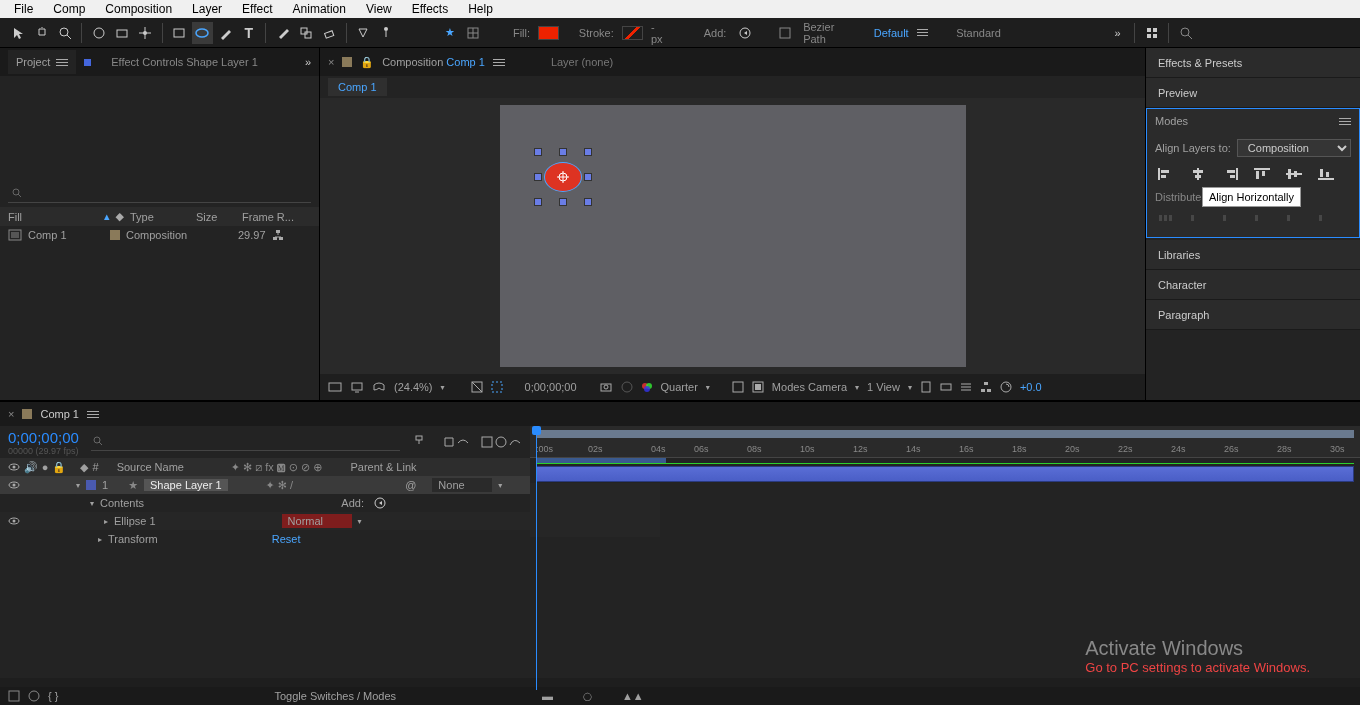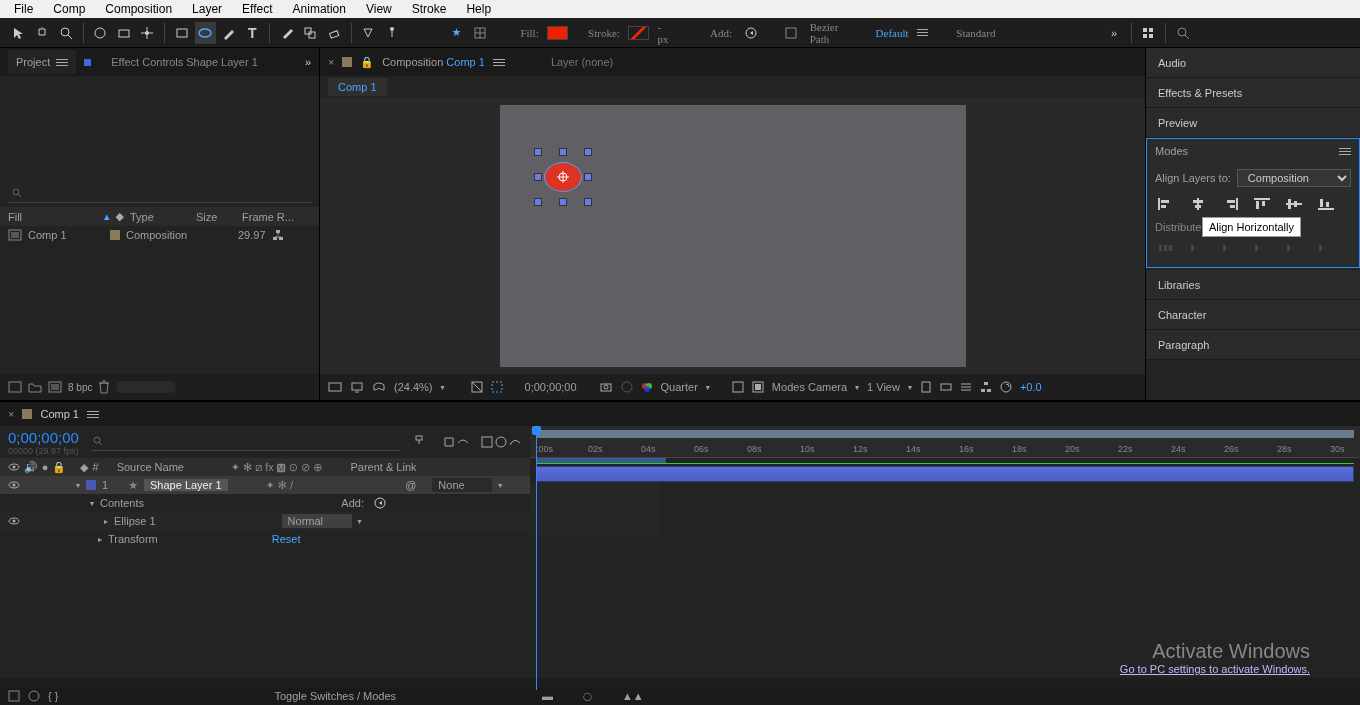--- a/index.html
+++ b/index.html
@@ -3,21 +3,21 @@
 <meta charset="utf-8">
 <style>
 * { margin: 0; padding: 0; box-sizing: border-box; font-family: "Segoe UI", Arial, sans-serif; font-size: 11px; color: #a0a0a0; user-select: none; }
 html, body { width: 1360px; height: 705px; background: #1a1a1a; overflow: hidden; }
 .menubar { height: 18px; background: #f0f0f0; display: flex; align-items: center; padding: 0 4px; }
 .menubar .mitem { color: #000; padding: 2px 10px; font-size: 12px; cursor: default; }
 .toolbar { height: 30px; background: #1e1e1e; border-bottom: 1px solid #000; display: flex; align-items: center; padding: 0 8px; gap: 2px; }
 .tb-icon { width: 22px; height: 22px; display: flex; align-items: center; justify-content: center; cursor: pointer; }
 .tb-icon.active { background: #3a3a3a; }
 .tb-sep { width: 1px; height: 20px; background: #444; margin: 0 4px; }
-.tb-label { padding: 0 6px; color: #888; font-family: Liberation Serif, serif; }
+.tb-label { padding: 0 6px; color: #888; }
 .fill-swatch { width: 22px; height: 14px; background: #e20; border: 1px solid #444; }
 .stroke-swatch { width: 22px; height: 14px; background: linear-gradient(135deg, transparent 45%, #e20 45%, #e20 55%, transparent 55%); border: 1px solid #444; }
 .main { display: flex; height: 352px; }
 .project-panel { width: 320px; background: #232323; display: flex; flex-direction: column; border-right: 1px solid #000; }
 .panel-tabs { height: 28px; display: flex; align-items: center; background: #1a1a1a; padding: 0 8px; gap: 8px; }
 .panel-tab { padding: 6px 8px; color: #ccc; display: flex; align-items: center; gap: 6px; }
 .panel-tab.active { background: #232323; }
 .panel-tab.dim { color: #888; }
 .proj-body { flex: 1; display: flex; flex-direction: column; }
 .proj-search { margin: 110px 8px 4px 8px; border-bottom: 1px solid #444; padding: 2px 4px; color: #666; }
@@ -63,42 +63,42 @@
 .track-area { position: relative; height: 220px; }
 .work-area { position: absolute; left: 6px; top: 0; width: 130px; height: 6px; background: #3a5a8f; }
 .green-line { position: absolute; left: 6px; right: 6px; top: 5px; height: 1px; background: #2dcf2d; }
 .layer-bar { position: absolute; left: 6px; right: 6px; top: 8px; height: 16px; background: linear-gradient(#5a6ed6, #4a5ec6); border: 1px solid #2a3a7f; }
 .cti { position: absolute; left: 6px; top: -28px; width: 1px; height: 260px; background: #2a8cff; }
 .cti::before { content:""; position:absolute; left:-4px; top:-4px; width:9px; height:9px; background:#2a8cff; border-radius:2px;}
 .mini-icon { font-size: 11px; color: #aaa; }
 .tl-footer { height:18px; display:flex; align-items:center; justify-content:space-between; padding:0 8px; background:#1a1a1a; font-size:10px; color:#888;}
 .tl-foot-right { width:830px; display:flex; align-items:center; gap:30px; padding-left:20px;}
 .activate { position: absolute; right: 50px; bottom: 30px; text-align: left; }
-.activate .l1 { font-size: 20px; color: #888; font-weight: 300; text-align: right; }
-.activate .l2 { font-size: 11px; color: #c4b5fd; text-decoration: underline; }
+.activate .l1 { font-size: 20px; color: #888; font-weight: 300; }
+.activate .l2 { font-size: 13px; color: #ef4444; }
 .link { color: #4aa6ff; }
 .menu-icon { width:12px; display:flex; flex-direction:column; gap:2px;}
 .menu-icon span{ height:1px; background:#aaa;}
 .sq { width:10px; height:10px; background:#555; display:inline-block;}
 .dim-row { display:flex; gap:10px; opacity:0.3; margin-top:6px;}
 .brand-sq { width:7px; height:7px; background:#4466dd; display:inline-block; margin-right:4px;}
 .star { color:#888;}
 </style>
 </head>
 <body>
 
 <div class="menubar">
   <div class="mitem">File</div>
   <div class="mitem">Comp</div>
   <div class="mitem">Composition</div>
   <div class="mitem">Layer</div>
   <div class="mitem">Effect</div>
   <div class="mitem">Animation</div>
   <div class="mitem">View</div>
-  <div class="mitem">Stroke</div>
+  <div class="mitem">Effects</div>
   <div class="mitem">Help</div>
 </div>
 
 <div class="toolbar">
   <div class="tb-icon">
       <svg width="14" height="14">
         <path d="M2 2 L2 12 L5 9 L7 13 L9 12 L7 8 L11 8 Z" fill="#ccc"></path>
       </svg>
     </div>
   <div class="tb-icon">
@@ -280,37 +280,20 @@
         <span class="ph-cell">29.97</span>
         <svg width="12" height="12">
             <rect x="4" y="1" width="4" height="3" fill="#aaa"></rect>
             <rect x="1" y="8" width="4" height="3" fill="#aaa"></rect>
             <rect x="7" y="8" width="4" height="3" fill="#aaa"></rect>
             <line x1="6" y1="4" x2="6" y2="6" stroke="#aaa"></line>
             <line x1="3" y1="8" x2="9" y2="8" stroke="#aaa"></line>
           </svg>
       </div>
       <div style="flex:1"></div>
-      <div class="proj-footer">
-        <svg width="14" height="12">
-            <rect x="1" y="1" width="12" height="10" stroke="#888" fill="none"></rect>
-          </svg>
-        <svg width="14" height="12">
-            <path d="M1 3 L5 3 L6 5 L13 5 L13 11 L1 11 Z" stroke="#888" fill="none"></path>
-          </svg>
-        <svg width="14" height="12">
-            <rect x="1" y="1" width="12" height="10" stroke="#888" fill="none"></rect>
-            <rect x="3" y="3" width="8" height="6" fill="#555"></rect>
-          </svg>
-        <span style="font-size:10px">8 bpc</span>
-        <svg width="12" height="14">
-            <path d="M2 3 L10 3 L9 13 L3 13 Z M1 3 L11 3 M4 1 L8 1" stroke="#888" fill="none"></path>
-          </svg>
-        <div style="width:60px;height:12px;background:#2a2a2a;border-radius:6px"></div>
-      </div>
     </div>
   </div>
 
   <div class="comp-panel">
     <div class="comp-tabs">
       <span style="color:#888">×</span>
       <span class="sq" style="background:#8a7a5a"></span>
       <span style="color:#888">🔒</span>
       <span>
         <span>Composition</span>
@@ -417,21 +400,20 @@
         </svg>
       <svg width="12" height="12">
           <circle cx="6" cy="6" r="5" stroke="#aaa" fill="none"></circle>
           <path d="M6 3 A3 3 0 0 1 9 6" stroke="#aaa" fill="none"></path>
         </svg>
       <span class="link">+0.0</span>
     </div>
   </div>
 
   <div class="right-panel">
-    <div class="rp-item">Audio</div>
     <div class="rp-item">Effects &amp; Presets</div>
     <div class="rp-item">Preview</div>
     <div class="align-panel">
       <div class="align-head">
         <span>Modes</span>
         <div class="menu-icon">
             <span></span>
             <span></span>
             <span></span>
           </div>
@@ -625,37 +607,37 @@
       </div>
       <div class="tl-layer-row" style="background:#262626">
         <svg width="12" height="10">
             <ellipse cx="6" cy="5" rx="5" ry="3" stroke="#aaa" fill="none"></ellipse>
             <circle cx="6" cy="5" r="1.5" fill="#aaa"></circle>
           </svg>
         <div style="width:72px"></div>
         <span style="font-size:8px">▸</span>
         <span>Ellipse 1</span>
         <div style="width:114px"></div>
-        <span style="width:70px;display:inline-block;background:#404040;padding:1px 6px">Normal</span>
+        <span style="width:70px;display:inline-block;background:#7f1d1d;padding:1px 6px">Normal</span>
         <span style="font-size:8px">▾</span>
       </div>
       <div class="tl-layer-row">
         <div style="width:84px"></div>
         <span style="font-size:8px">▸</span>
         <span>Transform</span>
         <div style="width:102px"></div>
         <span class="link">Reset</span>
       </div>
     </div>
     <div class="tl-right">
       <div class="ruler">
         <div class="bar"></div>
         <div class="tick" style="left:6px">:00s</div>
         <div class="tick" style="left:58px">02s</div>
-        <div class="tick" style="left:111px">04s</div>
+        <div class="tick" style="left:121px">04s</div>
         <div class="tick" style="left:164px">06s</div>
         <div class="tick" style="left:217px">08s</div>
         <div class="tick" style="left:270px">10s</div>
         <div class="tick" style="left:323px">12s</div>
         <div class="tick" style="left:376px">14s</div>
         <div class="tick" style="left:429px">16s</div>
         <div class="tick" style="left:482px">18s</div>
         <div class="tick" style="left:535px">20s</div>
         <div class="tick" style="left:588px">22s</div>
         <div class="tick" style="left:641px">24s</div>

